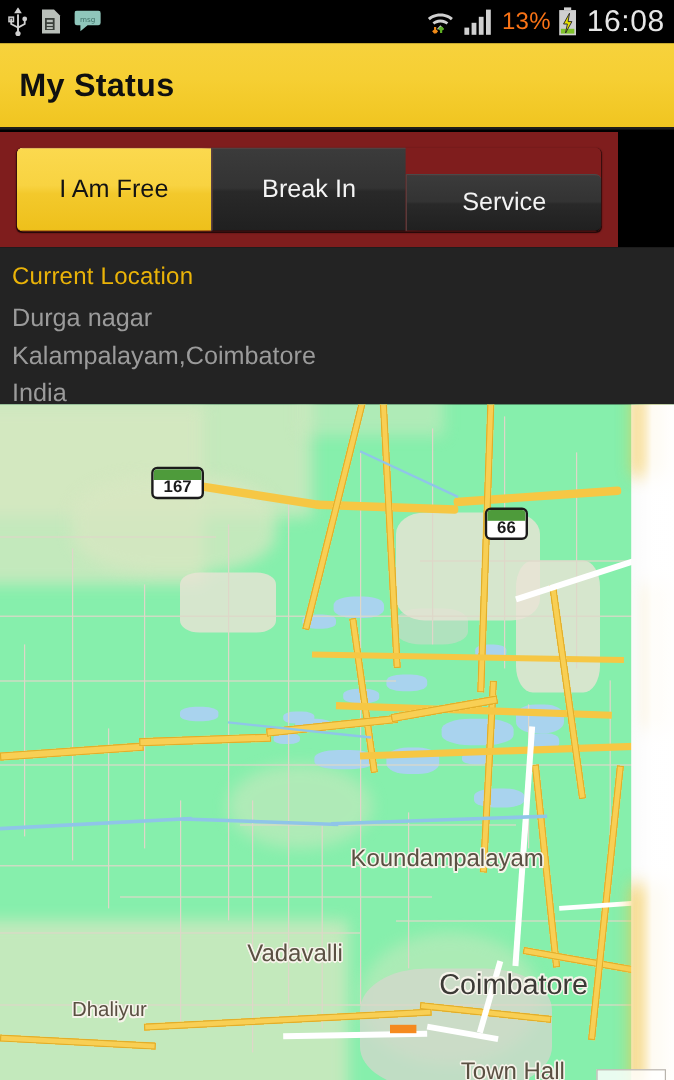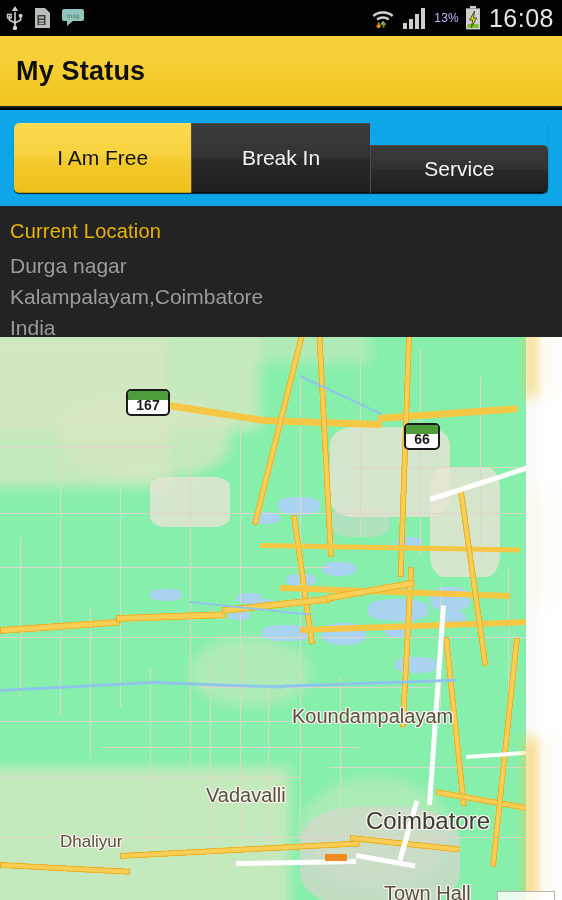--- a/index.html
+++ b/index.html
@@ -11,40 +11,40 @@
   #app { position:relative; width:562px; height:900px; overflow:hidden; }
 
   
   .statusbar {
     position:absolute; left:0; top:0; width:562px; height:36px;
     background:#000; display:flex; align-items:center;
     padding:0 8px 0 6px;
   }
   .sb-left { display:flex; align-items:center; gap:9px; }
   .sb-right { margin-left:auto; display:flex; align-items:center; gap:6px; }
-  .sb-text { color:#c4b5fd; font-size:12px; letter-spacing:.2px; }
+  .sb-text { color:#f97316; font-size:20px; letter-spacing:.2px; }
   .sb-clock { color:#e6e6e6; font-size:25px; font-weight:400; letter-spacing:.5px; line-height:1; padding-left:2px;}
   .ic { display:block; }
 
   
   .titlebar {
     position:absolute; left:0; top:36px; width:562px; height:72px;
     background:linear-gradient(to bottom,#f7d23c 0%,#f6cf33 42%,#f0c520 100%);
     border-bottom:2px solid #1d1d1d;
     display:flex; align-items:center;
   }
   .titlebar .title {
     color:#101010; font-size:27px; font-weight:bold; padding-left:16px;
     letter-spacing:.2px;
   }
 
   
   .tabbar {
-    position:absolute; left:0; top:110px; width:562px; height:96px;
-    background:#0ea5e9; display:flex; align-items:center; padding:0 14px;
+    position:absolute; left:0; top:110px; width:515px; height:96px;
+    background:#7f1d1d; display:flex; align-items:center; padding:0 14px;
   }
   .tabgroup {
     display:flex; width:534px; height:70px; border-radius:5px; overflow:hidden;
     box-shadow:0 1px 1px rgba(0,0,0,.8);
   }
   .tab {
     flex:1 1 0; display:flex; align-items:center; justify-content:center;
     font-size:21px; color:#f4f4f4; position:relative;
     background:linear-gradient(to bottom,#3b3b3b 0%,#333333 48%,#292929 52%,#202020 100%);
     border-top:1px solid #4a4a4a;

